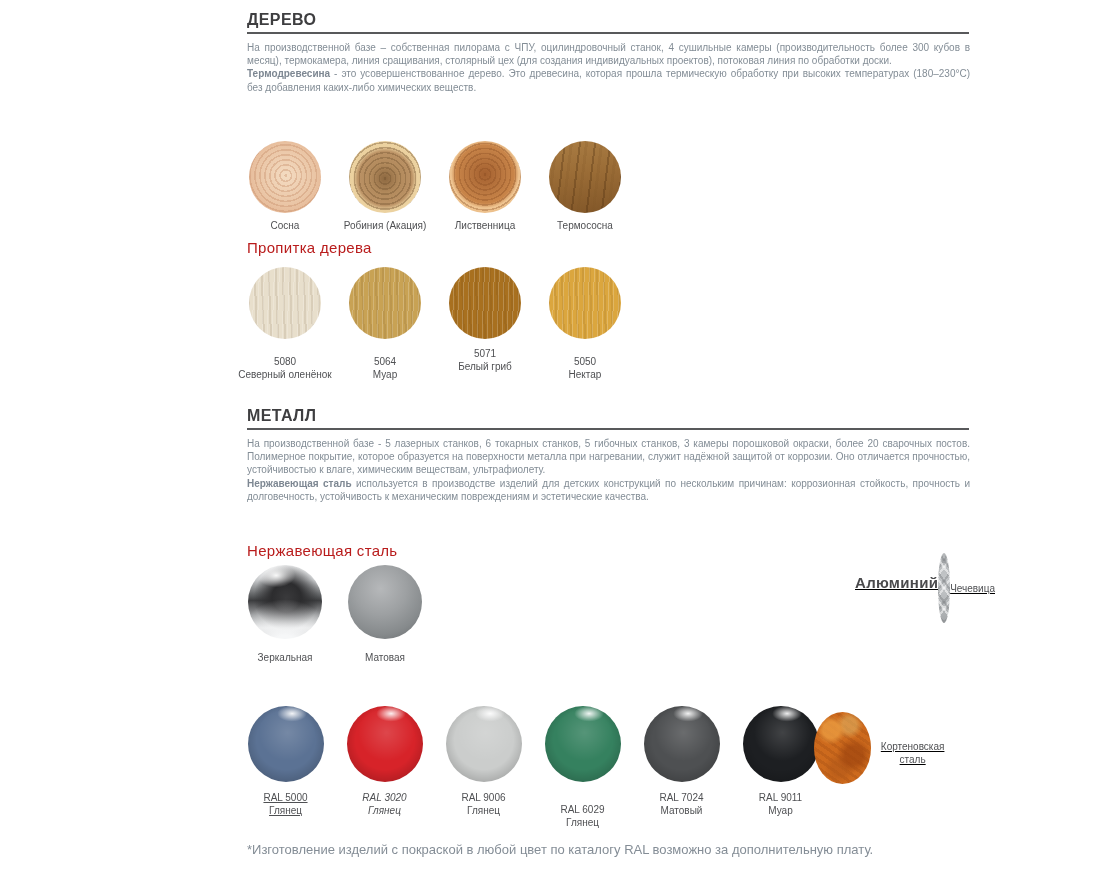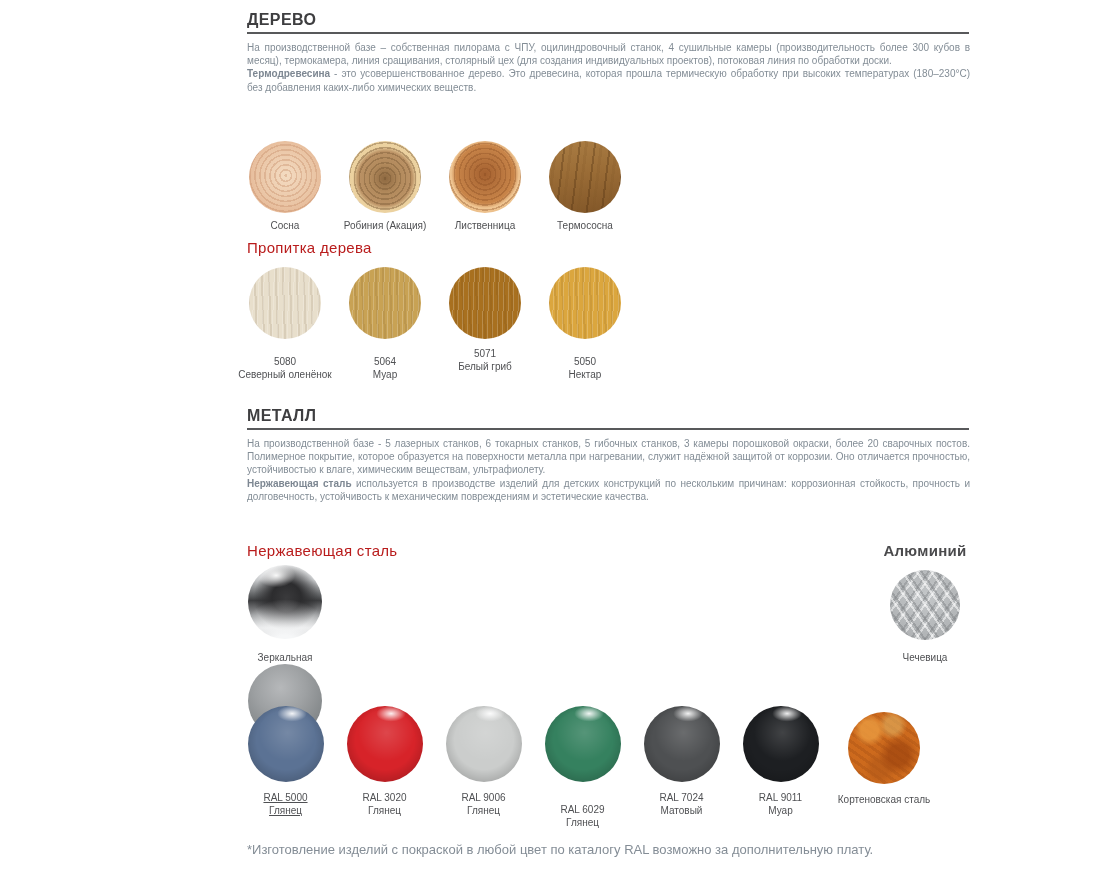--- a/index.html
+++ b/index.html
@@ -84,21 +84,21 @@
   }
   .disc-corten{
     background-color:#cd6a1d;
     background-image:
       radial-gradient(circle at 30% 25%, rgba(232,152,62,.85) 0 12%, rgba(0,0,0,0) 22%),
       radial-gradient(circle at 70% 60%, rgba(158,68,14,.70) 0 15%, rgba(0,0,0,0) 30%),
       radial-gradient(circle at 45% 78%, rgba(178,88,24,.60) 0 12%, rgba(0,0,0,0) 24%),
       radial-gradient(circle at 62% 18%, rgba(224,176,96,.60) 0 10%, rgba(0,0,0,0) 20%),
       repeating-linear-gradient(35deg, rgba(118,48,8,.16) 0 3px, rgba(0,0,0,0) 3px 7px);
   }
-  .side-block{position:absolute;width:140px;display:flex;flex-direction:column;align-items:center;}
+  .side-block{position:absolute;width:140px;display:flex;flex-direction:row;align-items:center;text-decoration:underline;}
   .side-block .sub-title-inline{font-size:15px;font-weight:bold;color:#4a4a4c;letter-spacing:.3px;}
   .footnote{
     position:absolute;left:247px;top:842px;width:723px;font-size:13px;color:#848d96;
   }
   .label-narrow{width:104px;}
 </style>
 </head>
 <body>
 
 <div id="page">
@@ -166,21 +166,21 @@
   <div class="section-title" style="left:247px;top:407px;">МЕТАЛЛ</div>
   <div class="rule" style="left:247px;top:428px;"></div>
 
   <div class="body-text" style="top:437px;">
     <p>На производственной базе - 5 лазерных станков, 6 токарных станков, 5 гибочных станков, 3 камеры порошковой окраски, более 20 сварочных постов. Полимерное покрытие, которое образуется на поверхности металла при нагревании, служит надёжной защитой от коррозии. Оно отличается прочностью, устойчивостью к влаге, химическим веществам, ультрафиолету.</p>
     <p><span class="lead">Нержавеющая сталь</span><span> используется в производстве изделий для детских конструкций по нескольким причинам: коррозионная стойкость, прочность и долговечность, устойчивость к механическим повреждениям и эстетические качества.</span></p>
   </div>
 
   <div class="sub-title" style="left:247px;top:542px;">Нержавеющая сталь</div>
 
-  <div class="row" style="left:235px;top:565px;flex-direction:column;">
+  <div class="row" style="left:235px;top:565px;">
     <div class="cell">
       <div class="ball ball-mirror"></div>
       <div class="swatch-label nowrap" style="margin-top:12px;">Зеркальная</div>
     </div>
     <div class="cell">
       <div class="ball ball-matte"></div>
       <div class="swatch-label nowrap" style="margin-top:12px;">Матовая</div>
     </div>
   </div>
 
@@ -194,21 +194,21 @@
   <div class="row" style="left:236px;top:706px;">
     <div class="cell cell-powder">
       <div class="sphere" style="background-color: rgb(91, 114, 148);"></div>
       <div class="swatch-label" style="margin-top:9px;text-decoration:underline;">
         <div>RAL 5000</div>
         <div>Глянец</div>
       </div>
     </div>
     <div class="cell cell-powder">
       <div class="sphere" style="background-color: rgb(215, 35, 41);"></div>
-      <div class="swatch-label" style="margin-top:9px;">
+      <div class="swatch-label" style="margin-top:9px;font-style:italic;">
         <div>RAL 3020</div>
         <div>Глянец</div>
       </div>
     </div>
     <div class="cell cell-powder">
       <div class="sphere" style="background-color: rgb(203, 205, 204);"></div>
       <div class="swatch-label" style="margin-top:9px;">
         <div>RAL 9006</div>
         <div>Глянец</div>
       </div>

